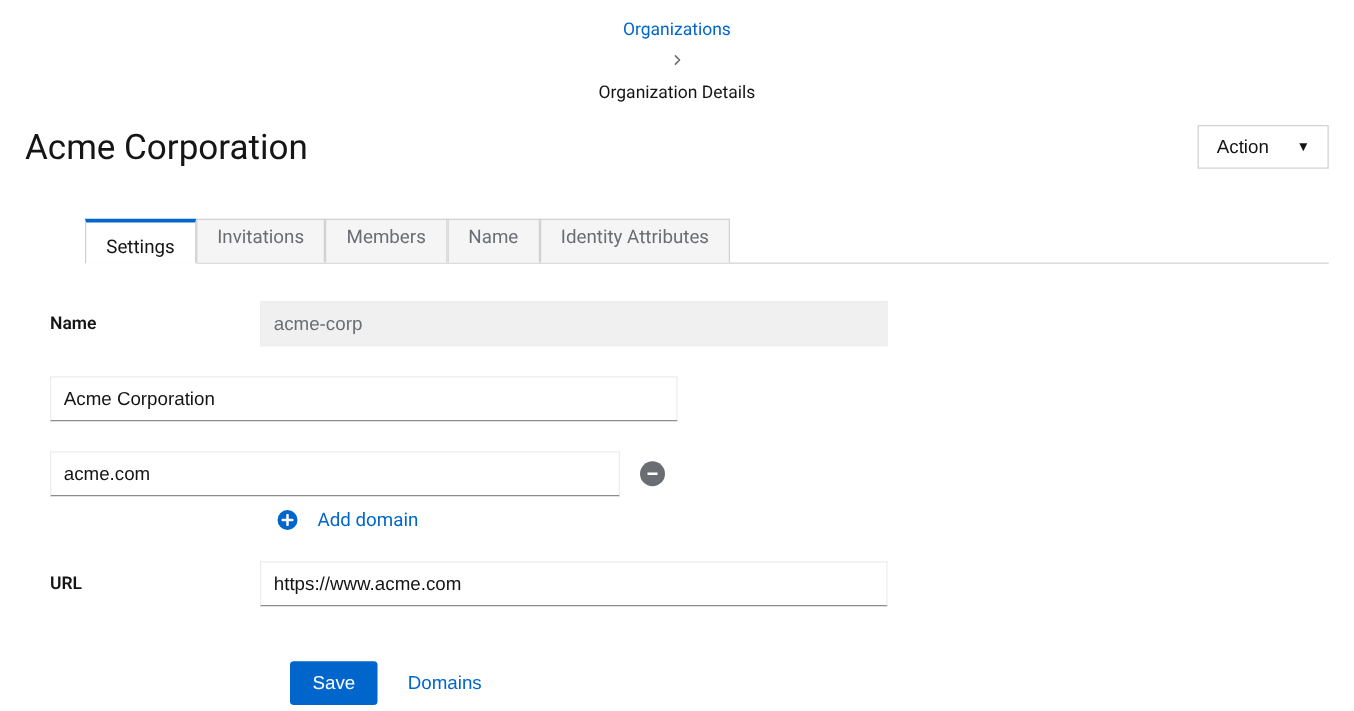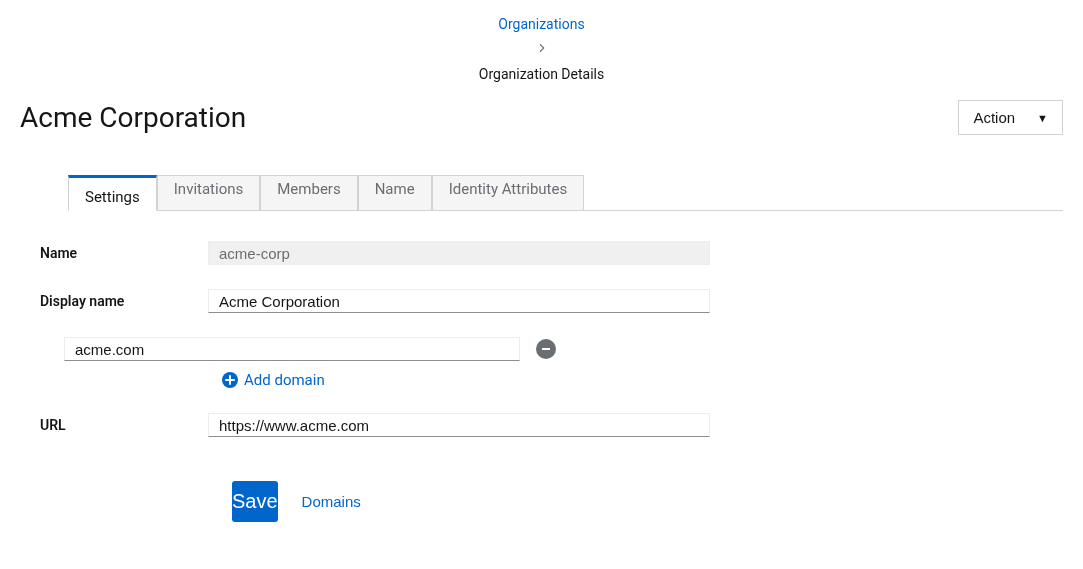--- a/index.html
+++ b/index.html
@@ -91,38 +91,37 @@
       border-radius: 50%;
       display: inline-flex;
       align-items: center;
       justify-content: center;
       font-size: 10px;
       color: #6a6e73;
       cursor: pointer;
     }
     .form-input {
       width: 502px;
-      height: 24px;
+      height: 36px;
       padding: 6px 10px;
       border: 1px solid #ededed;
       border-bottom: 1px solid #8a8d90;
       font-size: 15px;
       color: #151515;
       background: #fff;
     }
     .form-input:disabled {
       background: #f0f0f0;
       color: #6a6e73;
       border-bottom: 1px solid #ededed;
     }
     .domain-row-wrap {
       display: flex;
       align-items: center;
       gap: 16px;
-      margin-left: 24px;
     }
     .domain-input { width: 456px; }
     .remove-btn {
       width: 20px;
       height: 20px;
       border-radius: 50%;
       background: #6a6e73;
       color: #fff;
       display: flex;
       align-items: center;
@@ -133,21 +132,21 @@
     .add-domain-row {
       display: flex;
       align-items: center;
       margin-top: -14px;
       margin-bottom: 24px;
     }
     .add-domain-spacer { width: 168px; }
     .add-domain-link {
       display: flex;
       align-items: center;
-      gap: 6px;
+      gap: 16px;
       color: #0066cc;
       cursor: pointer;
       font-size: 15px;
       padding-left: 14px;
     }
     .add-domain-link .plus-icon {
       width: 16px;
       height: 16px;
       border-radius: 50%;
       background: #0066cc;
@@ -161,22 +160,22 @@
       display: flex;
       align-items: center;
       gap: 24px;
       margin-top: 44px;
     }
     .actions-spacer { width: 168px; }
     .save-btn {
       background: #0066cc;
       color: #fff;
       border: none;
-      padding: 9px 0;
-      font-size: 20px;
+      padding: 9px 18px;
+      font-size: 15px;
       cursor: pointer;
       border-radius: 3px;
     }
     .revert-btn {
       background: none;
       border: none;
       color: #0066cc;
       font-size: 15px;
       cursor: pointer;
     }
@@ -213,21 +212,20 @@
 </div>
 
 <div class="form-area">
 
   <div class="form-row">
     <label class="form-label">Name</label>
     <input class="form-input" type="text" disabled="" value="acme-corp" style="">
   </div>
 
   <div class="form-row">
-    <label class="form-label">Display name</label>
     <input class="form-input" type="text" value="Acme Corporation" style="">
   </div>
 
   <div class="form-row">
     <div class="domain-row-wrap">
       <input class="form-input domain-input" type="text" value="acme.com" style="">
       <span class="remove-btn">
         <svg viewBox="0 0 10 10">
             <rect x="1" y="4" width="8" height="2" fill="#fff"></rect>
           </svg>

